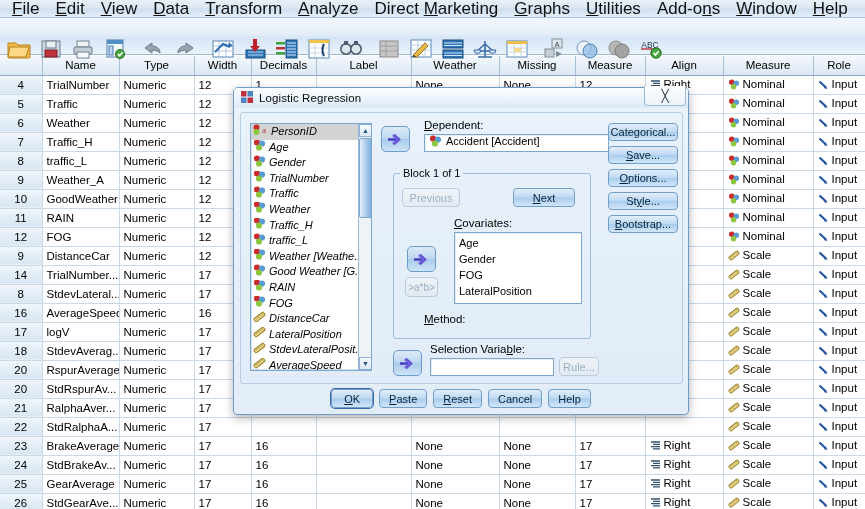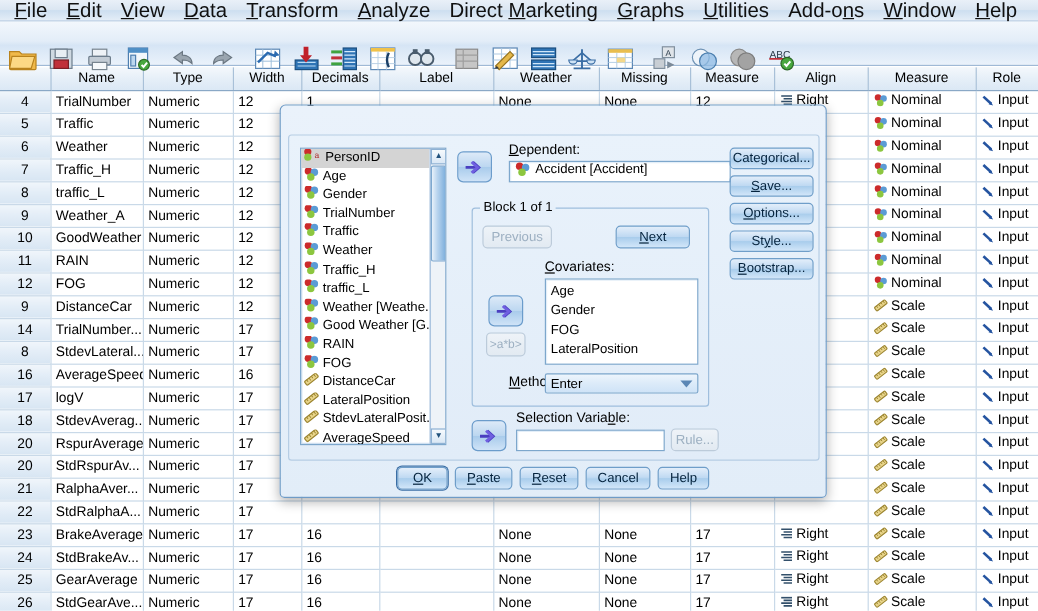--- a/index.html
+++ b/index.html
@@ -147,21 +147,21 @@
     position:absolute; left:9px; top:10px; width:122px; height:248px;
     background:#fff; border:1px solid #7da7cc;
     box-shadow: inset 0 0 0 1px #cfe0f1;
     overflow:hidden;
   }
   #varlist { position:absolute; left:0; top:0; right:13px; top:0; bottom:0; overflow:hidden; }
   .vitem {
     height: 15.6px; line-height:15.6px;
     font-size: 11px; color:#000;
     padding-left: 2px; white-space: nowrap; overflow:hidden;
-    display:flex; align-items:center;
+    display:flex; align-items:center;font-style:italic;
   }
   .vitem.sel { background:#d4d4d4; }
   .vitem .vlabel { margin-left:3px; }
   #vscroll {
     position:absolute; right:0; top:0; width:13px; bottom:0;
     background:#eef3f8; border-left:1px solid #9cbada;
   }
   .vsbtn {
     height:13px; width:13px;
     background:linear-gradient(to bottom,#f6fafd,#d9e7f5);
@@ -955,20 +955,32 @@
                 <path d="M1.5 1.5L8 7.5" stroke="#2554a0" stroke-width="2.2"></path>
                 <path d="M9.6 9L5.8 7.9l2-1.9z" fill="#2554a0"></path>
               </svg></span>Input</td>
         </tr>
       </tbody>
   </table>
 </div>
 
 <div id="dialog">
 
+  <div id="dlg-titlebar">
+    <span>
+      <svg width="14" height="14" viewBox="0 0 14 14">
+          <rect x="1" y="1" width="5.5" height="5.5" fill="#c0303a"></rect>
+          <rect x="7.5" y="1" width="5.5" height="5.5" fill="#4b86c4"></rect>
+          <rect x="1" y="7.5" width="5.5" height="5.5" fill="#4b86c4"></rect>
+          <rect x="7.5" y="7.5" width="5.5" height="5.5" fill="#c0303a"></rect>
+        </svg>
+    </span>
+    <span id="dlg-title-text">Logistic Regression</span>
+    <div id="dlg-close">╳</div>
+  </div>
 
   <div id="dlg-body">
 
     <div id="varlist-wrap">
       <div id="varlist">
           <div class="vitem sel">
             <span><svg width="15" height="12" viewBox="0 0 15 12">
                 <circle cx="3.5" cy="3.5" r="3" fill="#cc2b2b"></circle>
                 <circle cx="3.5" cy="8" r="3" fill="#8cc63f"></circle>
                 <text x="9" y="8.5" font-size="7" fill="#b03030" font-family="Liberation Sans">a</text>
@@ -1144,24 +1156,20 @@
       <div class="btn dis" style="position:absolute;left:11px;top:103px;width:33px;height:20px;font-size:10px;">&gt;a*b&gt;</div>
 
       <div class="fieldbox" id="covbox" style="position:absolute;left:60px;top:58px;width:128px;height:72px;padding:2px 0 0 4px;">
           <div style="font-size: 11px; line-height: 16px; color: rgb(0, 0, 0);">Age</div>
           <div style="font-size: 11px; line-height: 16px; color: rgb(0, 0, 0);">Gender</div>
           <div style="font-size: 11px; line-height: 16px; color: rgb(0, 0, 0);">FOG</div>
           <div style="font-size: 11px; line-height: 16px; color: rgb(0, 0, 0);">LateralPosition</div>
         </div>
 
       <div class="flabel" style="position:absolute;left:8px;top:139px;margin-left:22px;"><span class="ul">M</span>ethod:</div>
-      <div id="methodsel">
-        <span>Enter</span>
-        <span class="caret"></span>
-      </div>
     </div>
 
     <div style="position:absolute;left:152px;top:237px;" class="arrowbtn">
       <svg width="17" height="13" viewBox="0 0 17 13">
           <path d="M1 6.5h10M7 2l5 4.5L7 11" stroke="#4a3fc0" stroke-width="2.4" fill="none"></path>
           <path d="M6 2l5 4.5L6 11" stroke="#6f5fe0" stroke-width="2.4" fill="none"></path>
         </svg>
     </div>
     <div class="flabel" style="position:absolute;left:189px;top:230px;">Selection Varia<span class="ul">b</span>le:</div>
     <div class="fieldbox" style="position:absolute;left:189px;top:245px;width:124px;height:18px;"></div>

